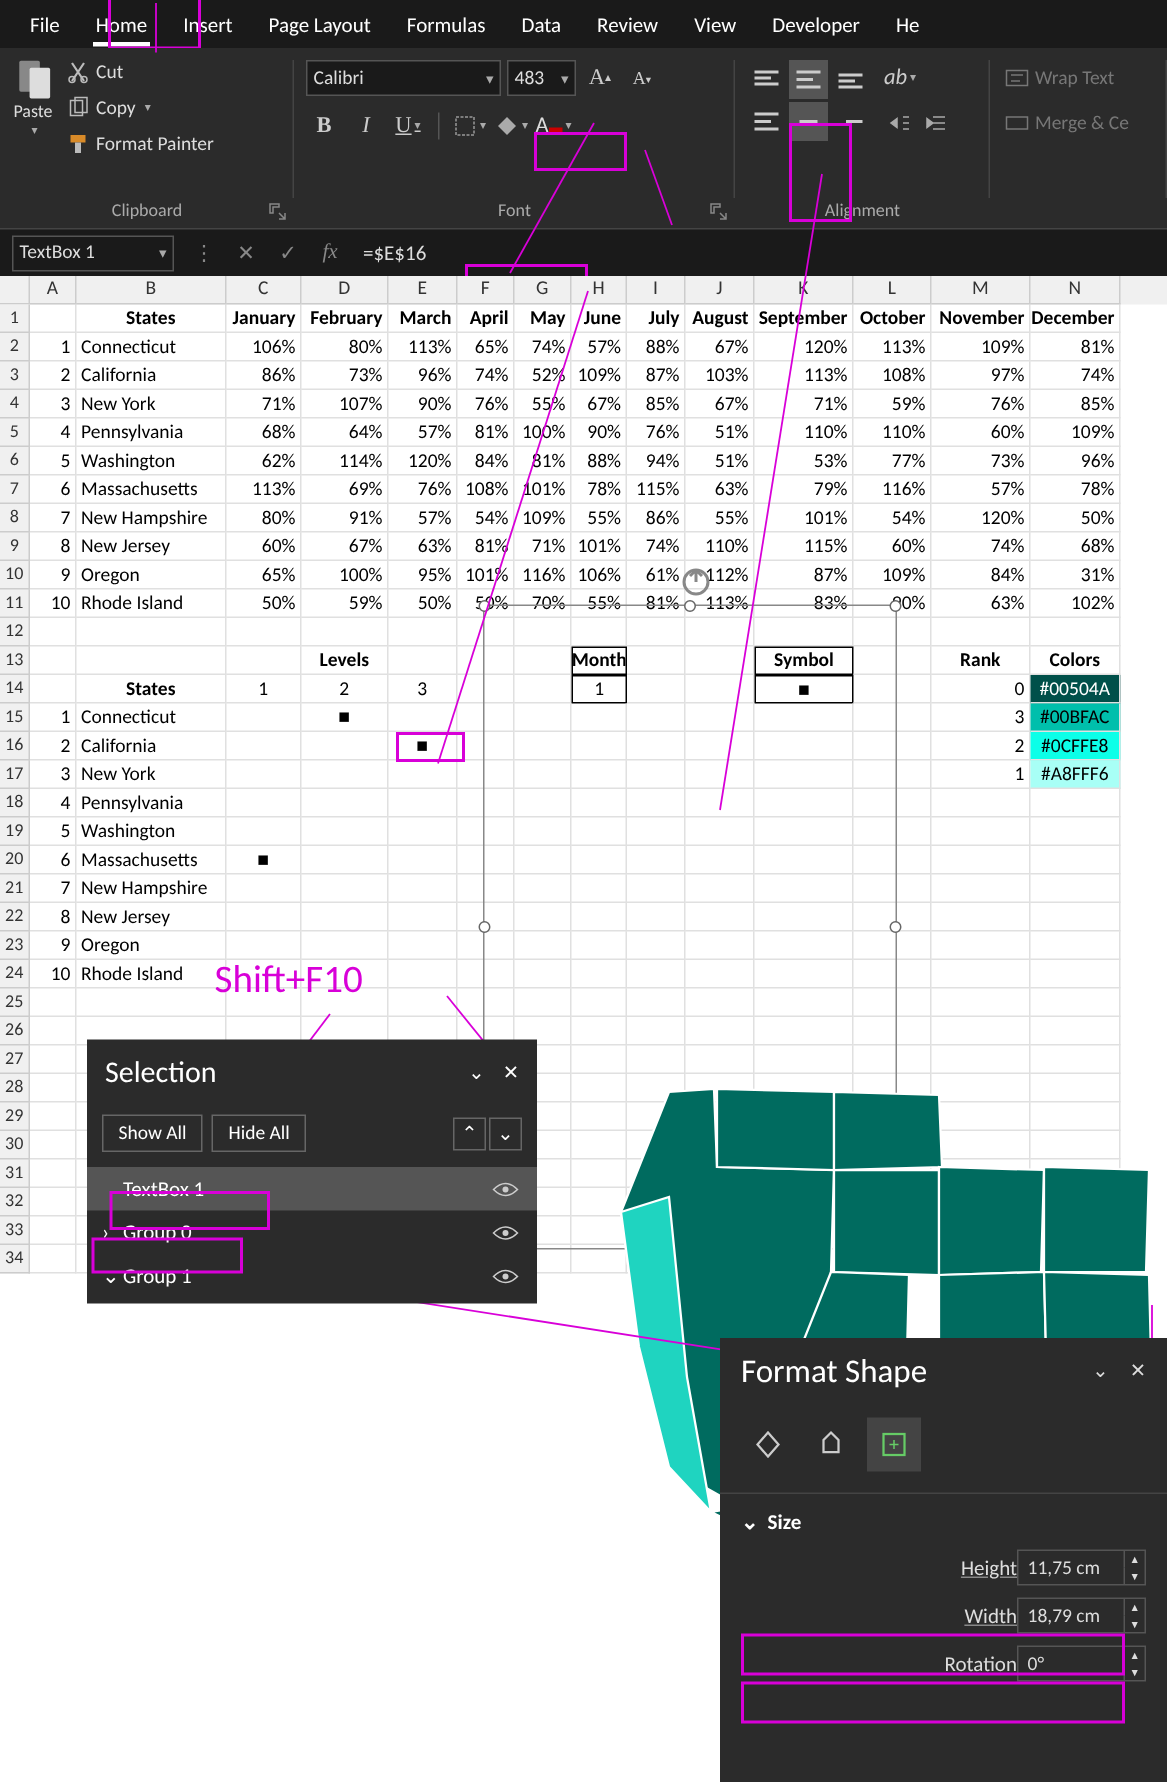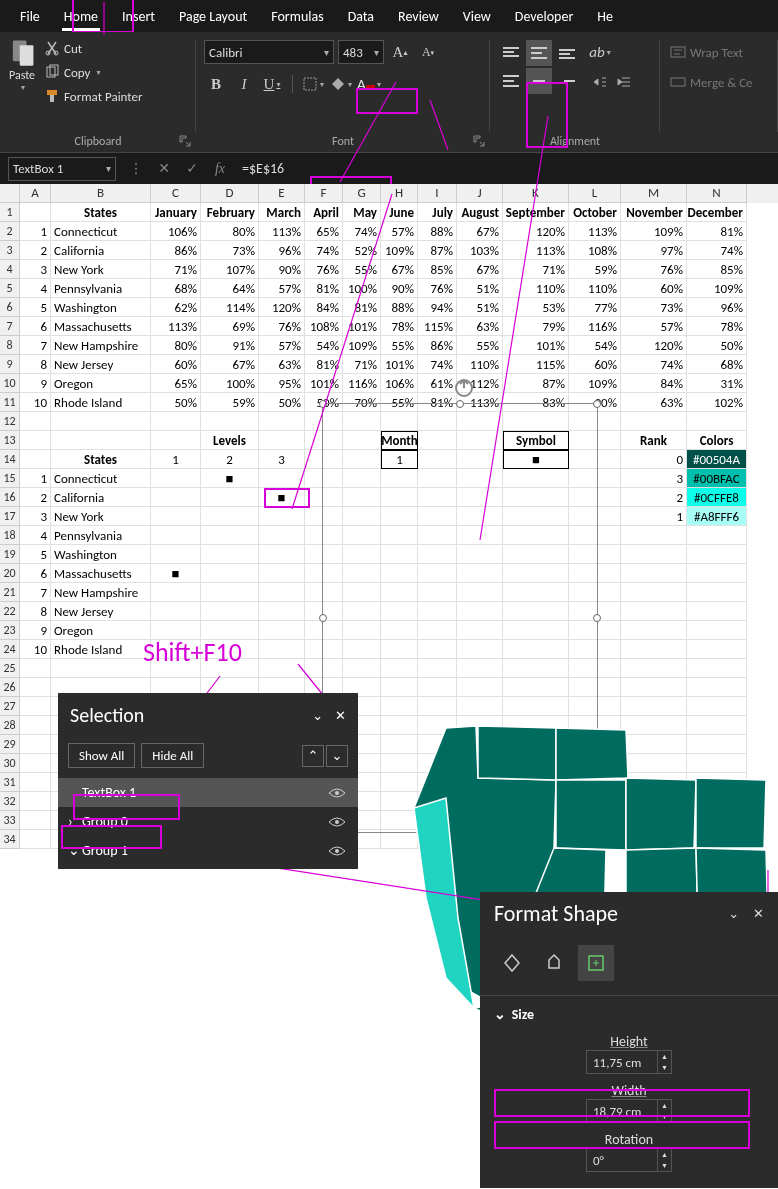--- a/index.html
+++ b/index.html
@@ -96,21 +96,21 @@
   
   .format-pane{position:absolute;left:480px;top:892px;width:298px;height:296px;background:#2b2b2b;color:#ddd;}
   .fp-header{display:flex;justify-content:space-between;align-items:center;padding:8px 14px;}
   .fp-title{font-size:22px;color:#fff;}
   .fp-tabs{display:flex;gap:18px;padding:0 14px;font-size:14px;}
   .fp-tab{padding:4px 0;cursor:pointer;}
   .fp-icons{display:flex;gap:6px;padding:10px 14px;}
   .fp-iconbtn{width:36px;height:36px;display:flex;align-items:center;justify-content:center;cursor:pointer;}
   .fp-iconbtn.active{background:#444;}
   .fp-section-hdr{display:flex;align-items:center;gap:6px;padding:6px 14px;font-size:14px;font-weight:bold;color:#fff;cursor:pointer;}
-  .fp-row{display:flex;align-items:center;justify-content:center;padding:4px 14px;font-size:14px;flex-direction:column;}
+  .fp-row{display:flex;align-items:center;justify-content:flex-end;padding:4px 14px;font-size:14px;}
   .fp-input{display:flex;align-items:center;border:1px solid #555;height:24px;width:86px;}
   .fp-input-text{flex:1;padding:0 6px;background:transparent;border:none;color:#ddd;font-size:13px;}
   .fp-spinner{display:flex;flex-direction:column;width:14px;}
   .fp-spin{height:11px;display:flex;align-items:center;justify-content:center;font-size:7px;cursor:pointer;border-left:1px solid #555;}
   .hl-height{position:absolute;left:494px;top:1089px;width:256px;height:28px;pointer-events:none;}
   .hl-width{position:absolute;left:494px;top:1121px;width:256px;height:28px;pointer-events:none;}
   
   
   .map-container{position:absolute;left:406px;top:534px;width:380px;height:330px;}
   

